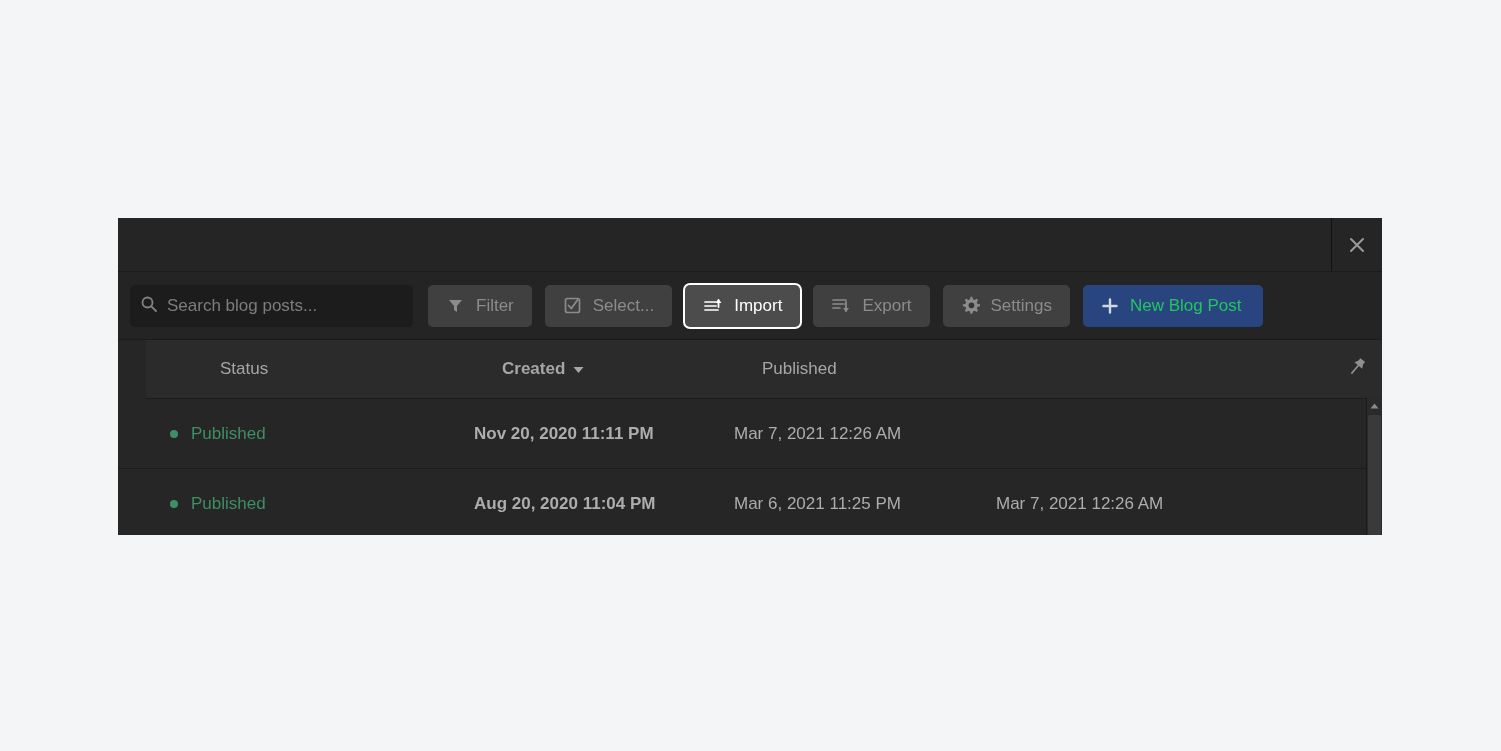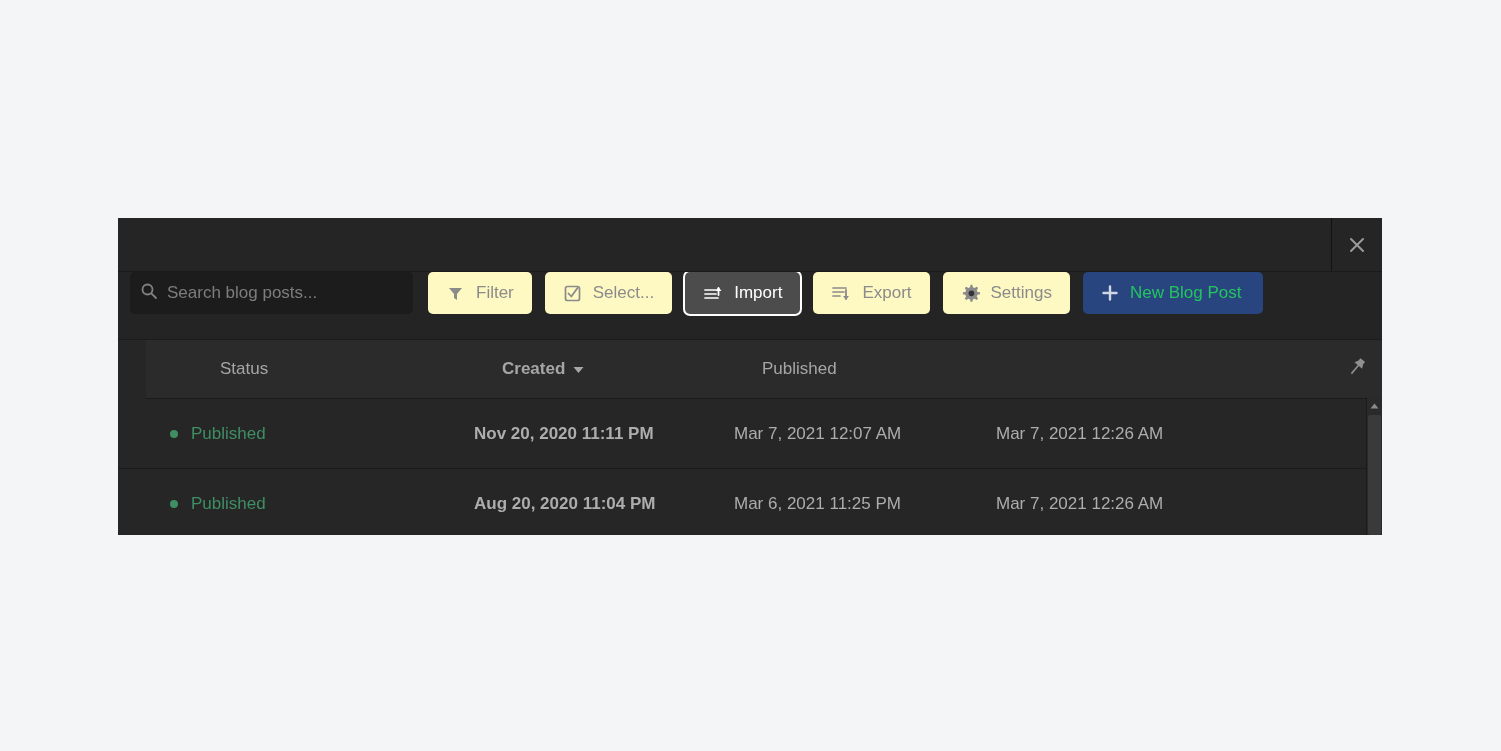--- a/index.html
+++ b/index.html
@@ -43,20 +43,21 @@
     justify-content: center;
     cursor: pointer;
   }
   #close-cell svg { display: block; }
 
   
   #toolbar {
     height: 68px;
     background: #242424;
     display: flex;
+    align-items: center;
     padding: 0 0 0 12px;
     box-sizing: border-box;
     border-bottom: 1px solid #1b1b1b;
   }
 
   .search-wrap {
     width: 283px;
     height: 42px;
     background: #1c1c1c;
     border-radius: 5px;
@@ -73,21 +74,21 @@
     outline: none;
     color: #c9c9c9;
     font-family: "Liberation Sans", sans-serif;
     font-size: 17px;
     width: 100%;
   }
   .search-input::placeholder { color: #7d7d7d; }
 
   .tbtn {
     height: 42px;
-    background: #fef9c3;
+    background: #404040;
     border: none;
     border-radius: 5px;
     display: flex;
     align-items: center;
     justify-content: center;
     gap: 11px;
     padding: 0 18px;
     margin-right: 13px;
     color: #8b8b8b;
     font-family: "Liberation Sans", sans-serif;
@@ -323,21 +324,20 @@
         </span>
       </div>
     </div>
 
     <div class="trow">
       <div class="cell status col-status">
         <span class="dot"></span>
         <span>Published</span>
       </div>
       <div class="cell col-created">Nov 20, 2020 11:11 PM</div>
-      <div class="cell col-modified">Mar 7, 2021 12:07 AM</div>
       <div class="cell col-published">Mar 7, 2021 12:26 AM</div>
     </div>
 
     <div class="trow">
       <div class="cell status col-status">
         <span class="dot"></span>
         <span>Published</span>
       </div>
       <div class="cell col-created">Aug 20, 2020 11:04 PM</div>
       <div class="cell col-modified">Mar 6, 2021 11:25 PM</div>

